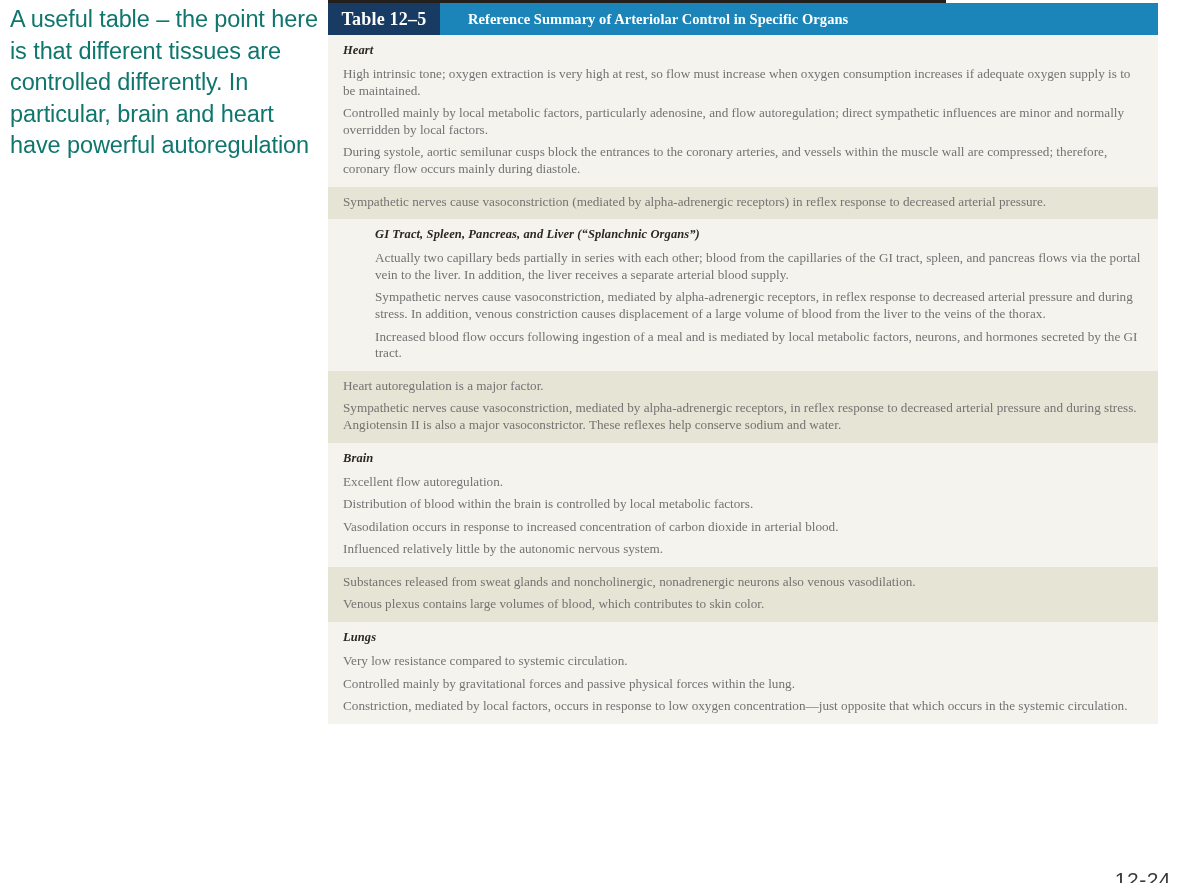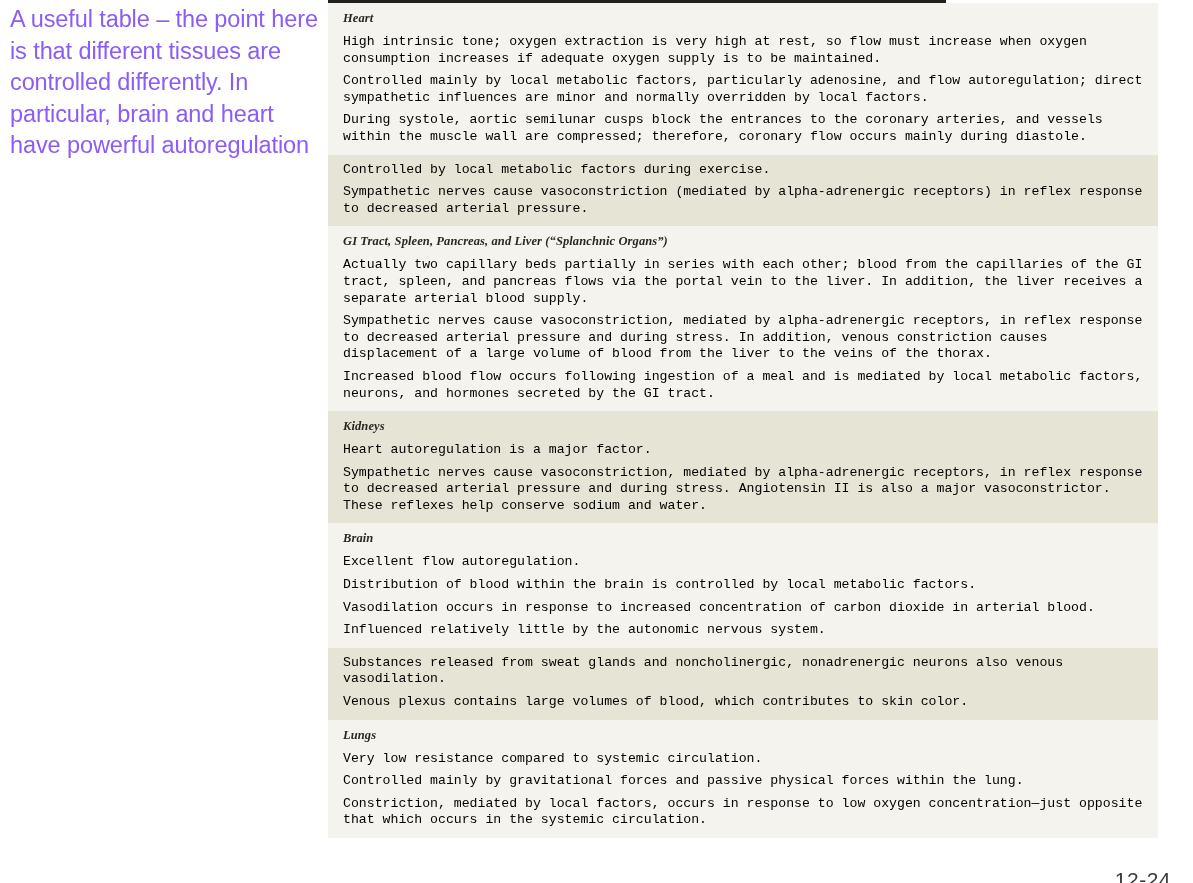--- a/index.html
+++ b/index.html
@@ -93,69 +93,71 @@
     font-family: "Liberation Serif", serif;
     font-style: italic;
     font-weight: bold;
     font-size: 12.5px;
     line-height: 17px;
     color: #2b2824;
     margin: 0 0 7px 0;
     letter-spacing: 0.1px;
   }
   .para {
-    font-family: Liberation Mono, monospace;
+    font-family: Liberation Serif, serif;
     font-size: 13.2px;
     line-height: 16.6px;
-    color: #000000;
+    color: #737373;
     margin: 0 0 6px 0;
     text-align: left;
   }
   .para:last-child { margin-bottom: 0; }
 
   
   #page-number {
     position: absolute;
     right: 22px;
     bottom: -9px;
     font-family: "Liberation Sans", sans-serif;
     font-size: 21px;
     color: #3a3a3a;
     letter-spacing: 0.5px;
   }
 </style>
 </head>
 <body>
 
-<div id="annotation" style="color: #8b5cf6;">A useful table – the point here is that different tissues are controlled differently. In particular, brain and heart have powerful autoregulation</div>
+<div id="annotation" style="color: #0f766e;">A useful table – the point here is that different tissues are controlled differently. In particular, brain and heart have powerful autoregulation</div>
 
 <div id="top-rule"></div>
 
 <div id="table-figure" style="background: rgb(245, 243, 237);">
 
+  <div id="table-header" style="background: rgb(27, 132, 184);">
+    <div id="table-number" style="background: rgb(23, 59, 99);">Table 12–5</div>
+    <div id="table-caption">Reference Summary of Arteriolar Control in Specific Organs</div>
+  </div>
 
   <div id="table-body">
       <div class="section tint-light" style="background: rgb(245, 243, 237);">
         <div class="section-title">Heart</div>
         <div class="para">High intrinsic tone; oxygen extraction is very high at rest, so flow must increase when oxygen consumption increases if adequate oxygen supply is to be maintained.</div>
         <div class="para">Controlled mainly by local metabolic factors, particularly adenosine, and flow autoregulation; direct sympathetic influences are minor and normally overridden by local factors.</div>
         <div class="para">During systole, aortic semilunar cusps block the entrances to the coronary arteries, and vessels within the muscle wall are compressed; therefore, coronary flow occurs mainly during diastole.</div>
       </div>
       <div class="section tint-dark" style="background: rgb(230, 228, 212);">
-        <div class="para">Controlled by local metabolic factors during exercise.</div>
         <div class="para">Sympathetic nerves cause vasoconstriction (mediated by alpha-adrenergic receptors) in reflex response to decreased arterial pressure.</div>
       </div>
-      <div class="section tint-light" style="background: rgb(245, 243, 237);">
+      <div class="section tint-light" style="background: rgb(245, 243, 237); margin-left: 32px;">
         <div class="section-title">GI Tract, Spleen, Pancreas, and Liver (“Splanchnic Organs”)</div>
         <div class="para">Actually two capillary beds partially in series with each other; blood from the capillaries of the GI tract, spleen, and pancreas flows via the portal vein to the liver. In addition, the liver receives a separate arterial blood supply.</div>
         <div class="para">Sympathetic nerves cause vasoconstriction, mediated by alpha-adrenergic receptors, in reflex response to decreased arterial pressure and during stress. In addition, venous constriction causes displacement of a large volume of blood from the liver to the veins of the thorax.</div>
         <div class="para">Increased blood flow occurs following ingestion of a meal and is mediated by local metabolic factors, neurons, and hormones secreted by the GI tract.</div>
       </div>
       <div class="section tint-dark" style="background: rgb(230, 228, 212);">
-        <div class="section-title">Kidneys</div>
         <div class="para">Heart autoregulation is a major factor.</div>
         <div class="para">Sympathetic nerves cause vasoconstriction, mediated by alpha-adrenergic receptors, in reflex response to decreased arterial pressure and during stress. Angiotensin II is also a major vasoconstrictor. These reflexes help conserve sodium and water.</div>
       </div>
       <div class="section tint-light" style="background: rgb(245, 243, 237);">
         <div class="section-title">Brain</div>
         <div class="para">Excellent flow autoregulation.</div>
         <div class="para">Distribution of blood within the brain is controlled by local metabolic factors.</div>
         <div class="para">Vasodilation occurs in response to increased concentration of carbon dioxide in arterial blood.</div>
         <div class="para">Influenced relatively little by the autonomic nervous system.</div>
       </div>

